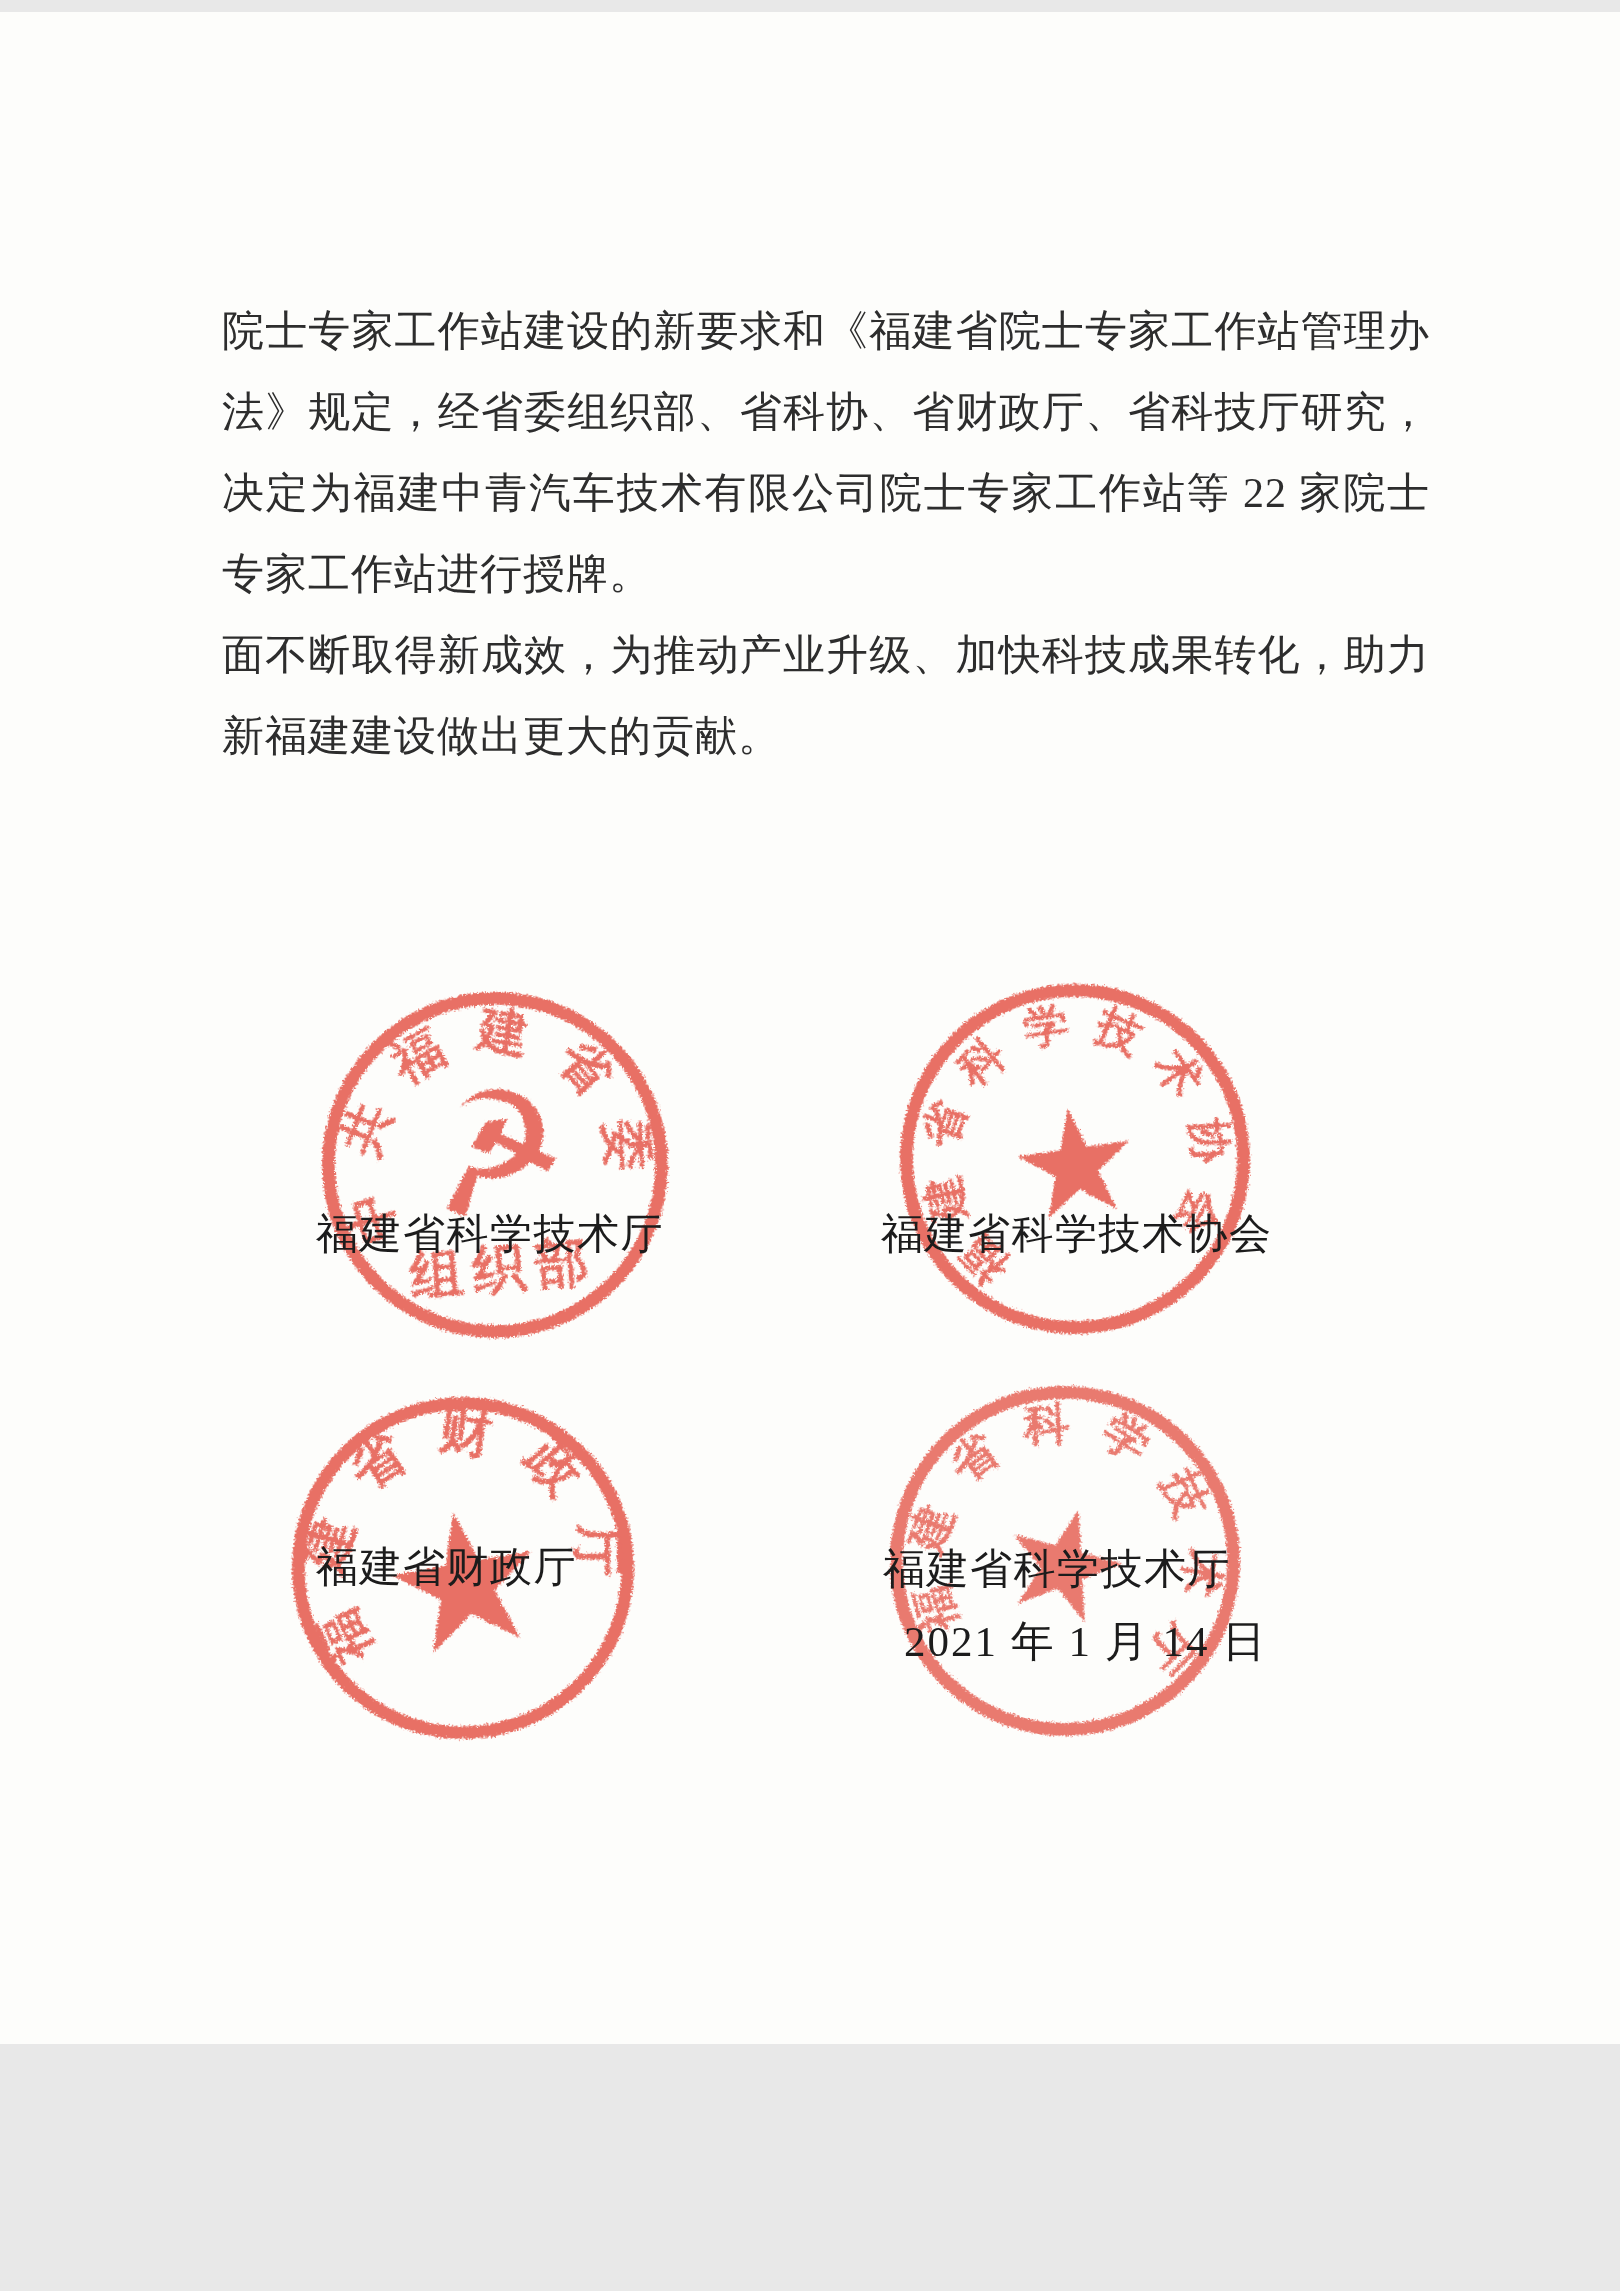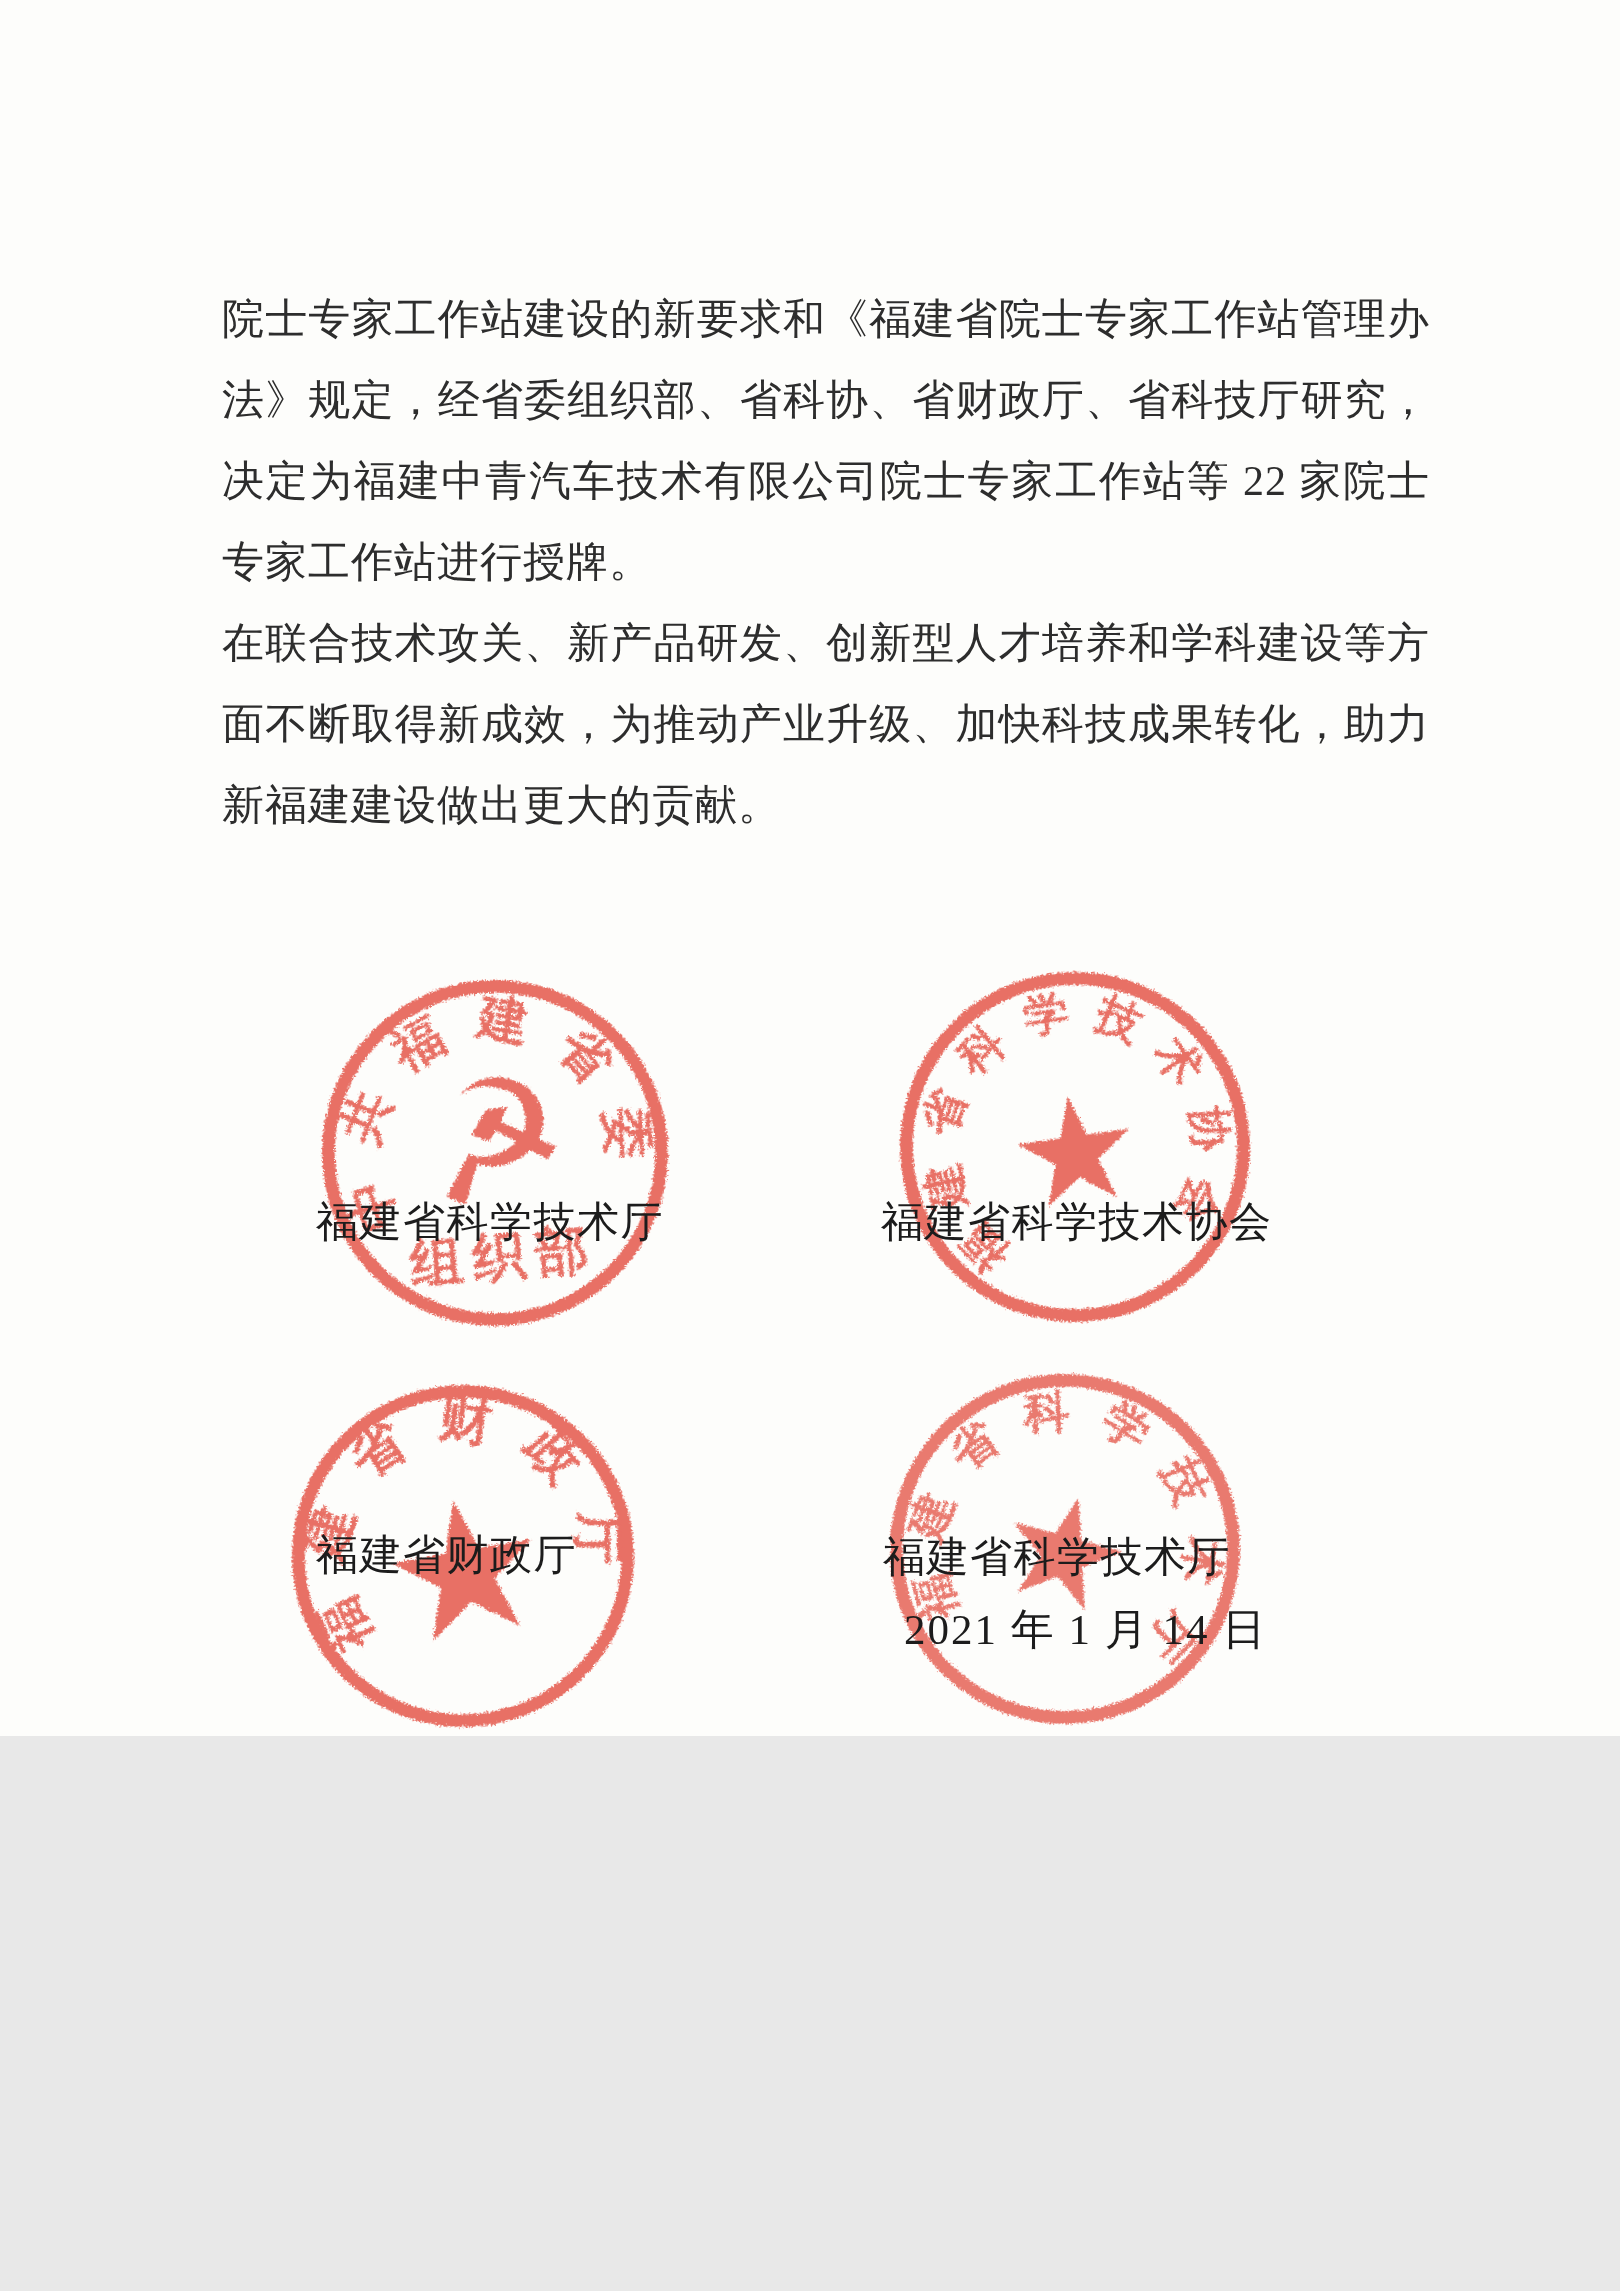--- a/index.html
+++ b/index.html
@@ -1,17 +1,17 @@
 <!DOCTYPE html>
 <html style="--seal-red: #e4564a; --ink: #2d2d2d; --paper: #fdfdfb;"><head>
 <meta charset="utf-8">
 <style>
   html,body{margin:0;padding:0;background:#e8e8e8;}
   .page{
-    position:relative;width:1620px;height:1736px;margin:0 auto;
+    position:relative;width:1620px;height:2032px;margin:12px auto;
     background:var(--paper,#fdfdfb);overflow:hidden;
     font-family:"Liberation Serif","DejaVu Serif",serif;
   }
   .body-text{
     position:absolute;left:222px;top:279px;width:1208px;
     font-size:42px;line-height:81px;color:var(--ink,#2d2d2d);
     letter-spacing:1px;
   }
   .para{margin:0;padding:0;}
   .line{
@@ -54,21 +54,20 @@
   </svg>
 
   <div class="body-text">
     <p class="para">
       <span class="line" style="display:block">院士专家工作站建设的新要求和《福建省院士专家工作站管理办</span>
       <span class="line" style="display:block">法》规定，经省委组织部、省科协、省财政厅、省科技厅研究，</span>
       <span class="line" style="display:block">决定为福建中青汽车技术有限公司院士专家工作站等 22 家院士</span>
       <span class="line short" style="display:block">专家工作站进行授牌。</span>
     </p>
     <p class="para">
-      <span class="line" style="display:block">在联合技术攻关、新产品研发、创新型人才培养和学科建设等方</span>
       <span class="line" style="display:block">面不断取得新成效，为推动产业升级、加快科技成果转化，助力</span>
       <span class="line short" style="display:block">新福建建设做出更大的贡献。</span>
     </p>
   </div>
 
   <svg class="seal" style="left:299px;top:957px" viewBox="0 0 400 400">
     <g class="seal-ink" transform="rotate(-5 200 200)" filter="url(#stamp-rough)">
       <circle class="seal-ring" cx="200" cy="200" r="170"></circle>
       <path id="seal1-arc" d="M 103.3 267.7 A 118 118 0 1 1 306.9 249.9" fill="none"></path>
       <text class="seal-arc" font-size="52" letter-spacing="28" text-anchor="middle">

